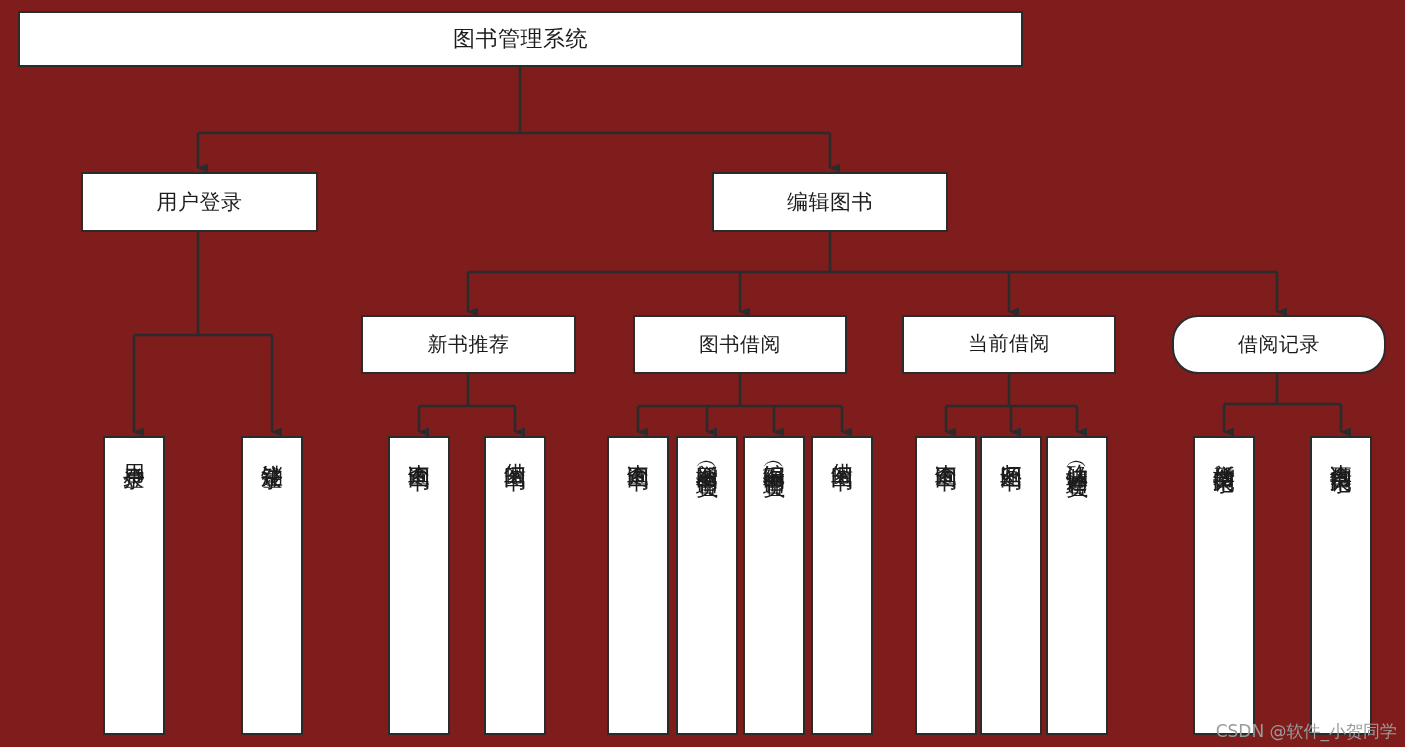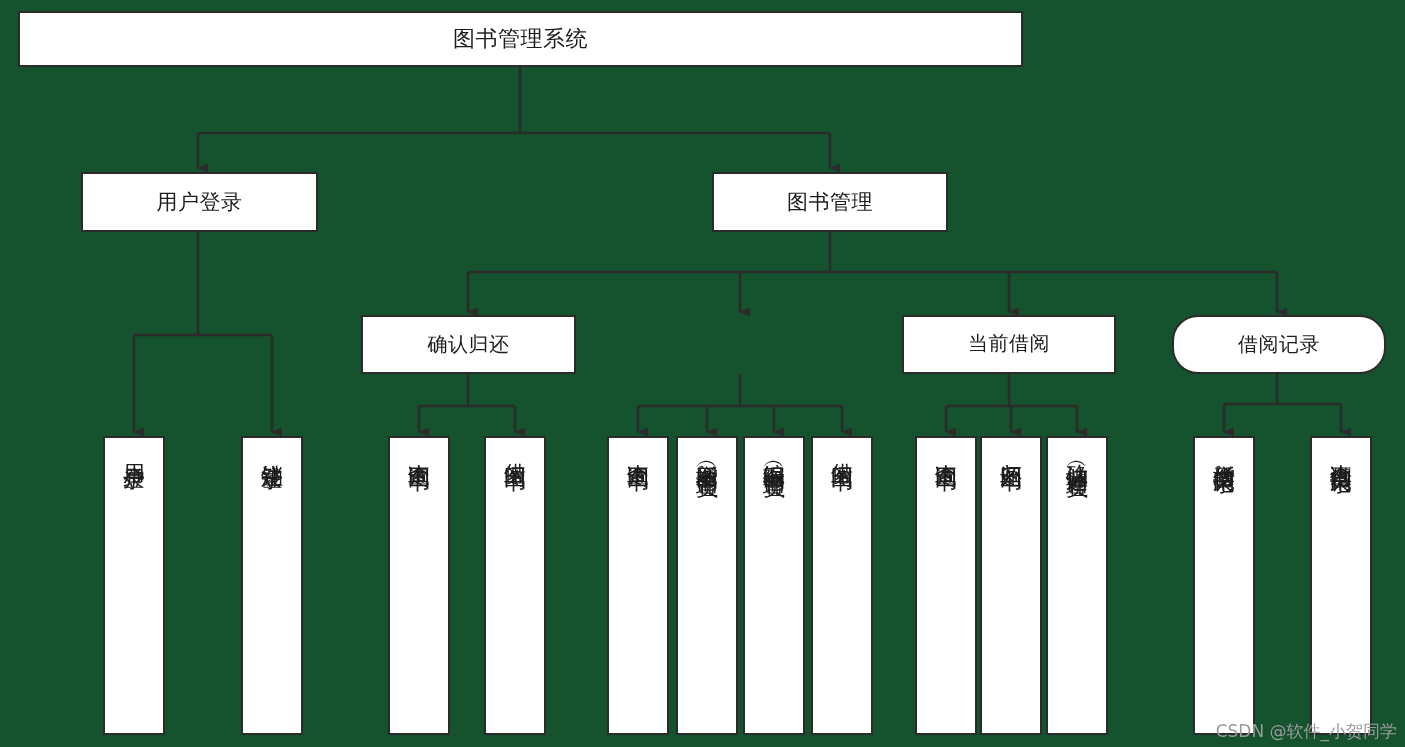--- a/index.html
+++ b/index.html
@@ -8,21 +8,21 @@
     padding: 0;
     background: #ffffff;
   }
   body {
     font-family: "DejaVu Sans", "Liberation Sans", sans-serif;
   }
   #diagram-root {
     position: relative;
     width: 1405px;
     height: 747px;
-    background: #14532d;
+    background: #7f1d1d;
     overflow: hidden;
   }
   #edge-layer {
     position: absolute;
     left: 0;
     top: 0;
     width: 1405px;
     height: 747px;
     pointer-events: none;
   }
@@ -132,27 +132,30 @@
 
   <div class="node horiz root" style="left:18px; top:11px; width:1005px; height:56px;">
     <span class="label">图书管理系统</span>
   </div>
 
   <div class="node horiz level1" style="left:81px; top:172px; width:237px; height:60px;">
     <span class="label">用户登录</span>
   </div>
 
   <div class="node horiz level1" style="left:712px; top:172px; width:236px; height:60px;">
-    <span class="label">图书管理</span>
+    <span class="label">编辑图书</span>
   </div>
 
   <div class="node horiz level2" style="left:361px; top:315px; width:215px; height:59px;">
-    <span class="label">确认归还</span>
-  </div>
-
+    <span class="label">新书推荐</span>
+  </div>
+
+  <div class="node horiz level2" style="left:633px; top:315px; width:214px; height:59px;">
+    <span class="label">图书借阅</span>
+  </div>
 
   <div class="node horiz level2" style="left:902px; top:315px; width:214px; height:59px;font-family:Liberation Mono, monospace;">
     <span class="label">当前借阅</span>
   </div>
 
   <div class="node horiz level2" style="left:1172px; top:315px; width:214px; height:59px;border-radius:26px;">
     <span class="label">借阅记录</span>
   </div>
 
   <div class="node vert" style="left:103px; top:436px; width:62px; height:299px;">

